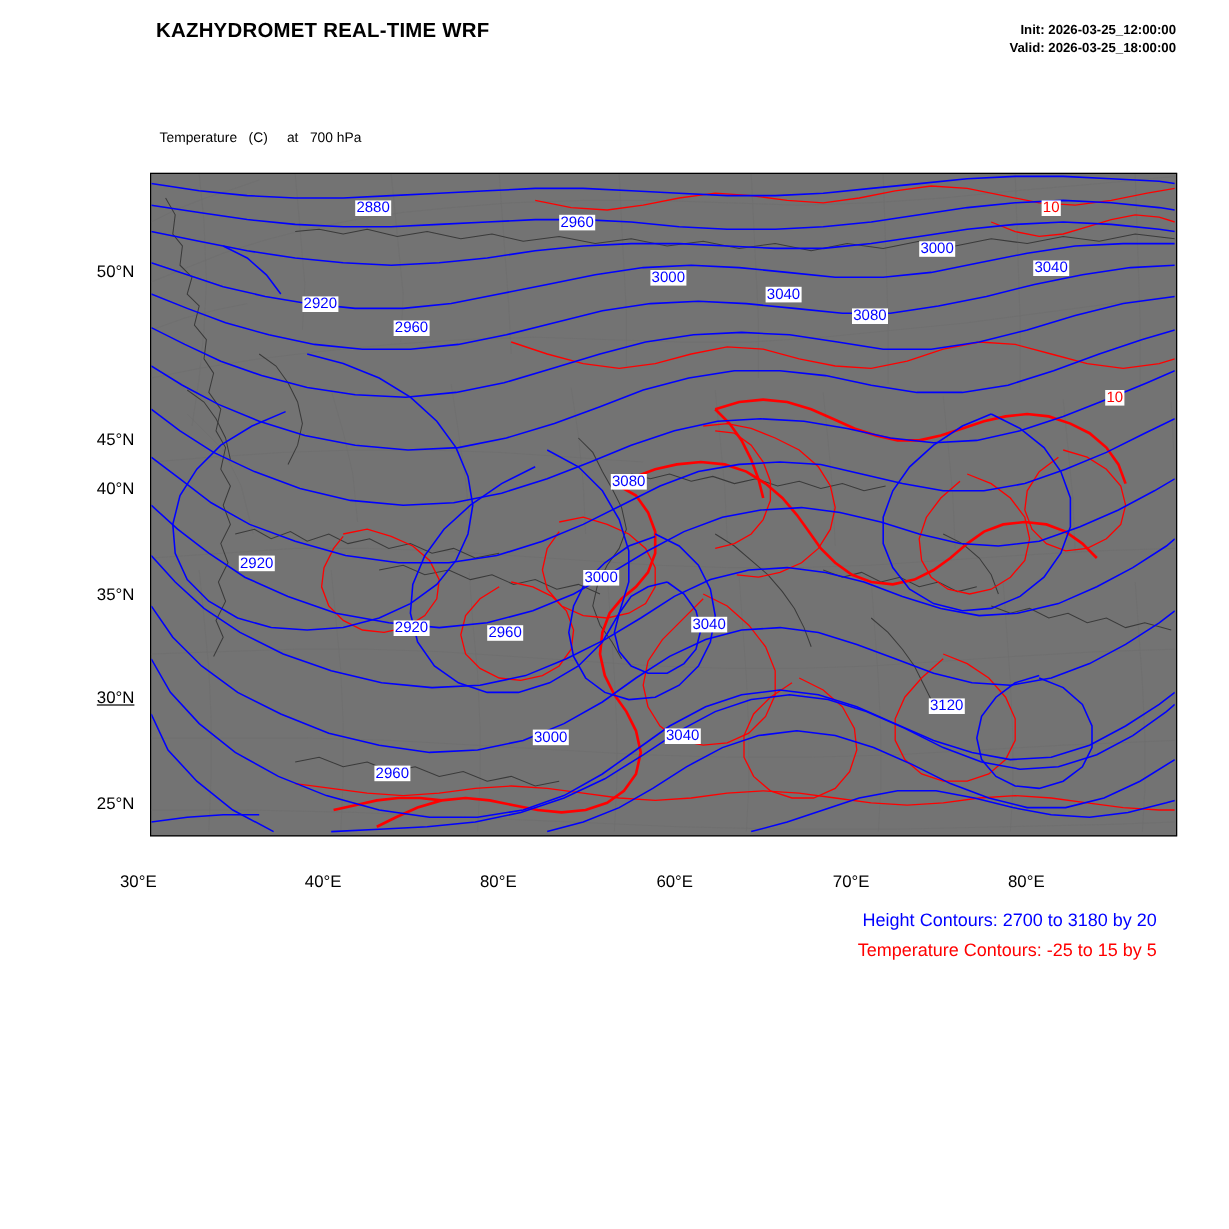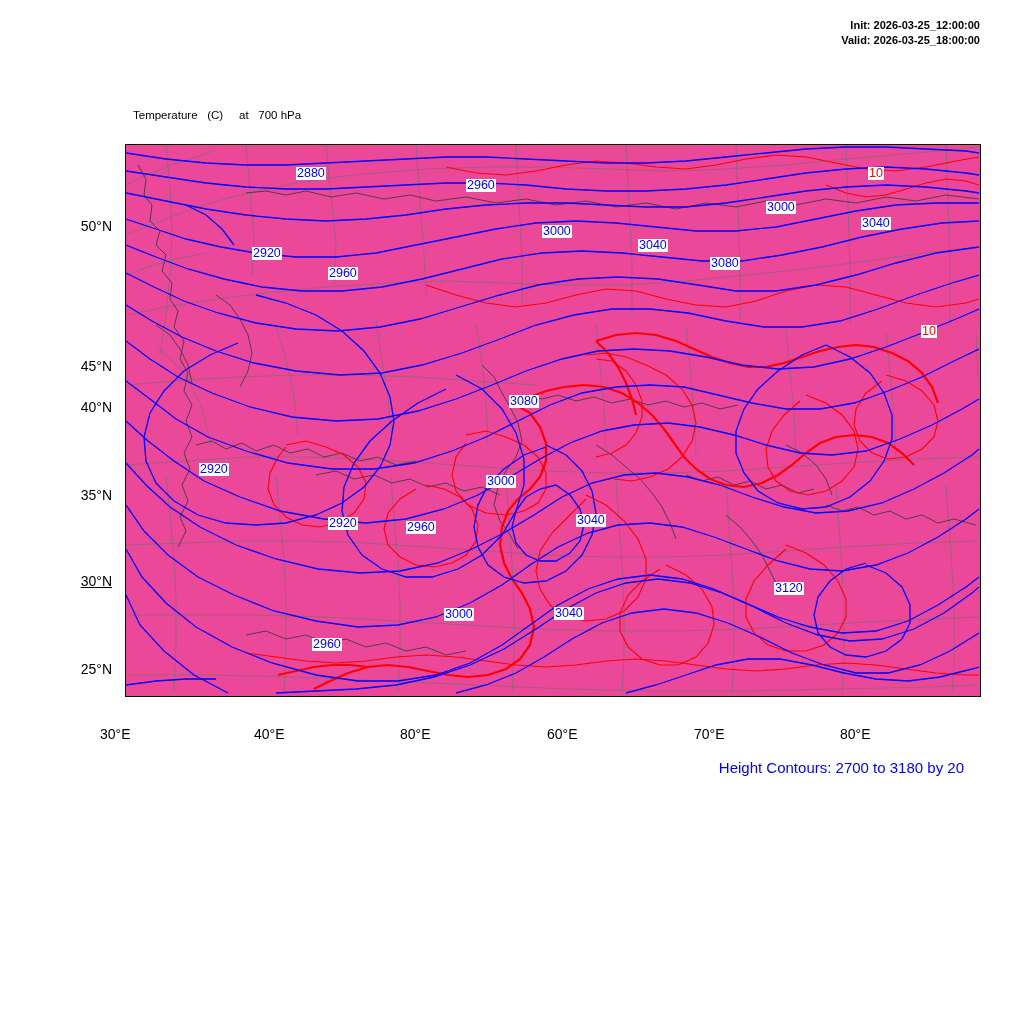--- a/index.html
+++ b/index.html
@@ -52,21 +52,21 @@
   }
   .map-frame {
     position: absolute;
     left: 125px;
     top: 144px;
     width: 856px;
     height: 553px;
     border: 1.5px solid #000;
     box-sizing: border-box;
     overflow: hidden;
-    background: #ec4899;
+    background: #737373;
   }
   .map-svg {
     position: absolute;
     left: 0;
     top: 0;
   }
   .lat-label {
     position: absolute;
     font-size: 14px;
     text-align: right;
@@ -102,20 +102,21 @@
   }
   .clabel.temp {
     color: #ff0000;
   }
 </style>
 </head>
 <body>
 
 <div id="page">
 
+  <div class="title">KAZHYDROMET REAL-TIME WRF</div>
 
   <div class="run-info">
     <div>Init: 2026-03-25_12:00:00</div>
     <div>Valid: 2026-03-25_18:00:00</div>
   </div>
 
   <div class="field-info">
     <span class="row">Temperature   (C)     at   700 hPa</span>
     <span class="row">Height   (m)      at   700 hPa</span>
     <span class="row">Wind   (m/s)     at   700 hPa</span>
@@ -266,14 +267,15 @@
     <div class="clabel" style="left:648px; top:437px;">3120</div>
     <div class="clabel" style="left:318px; top:463px;">3000</div>
     <div class="clabel" style="left:428px; top:462px;">3040</div>
     <div class="clabel" style="left:186px; top:493px;">2960</div>
 
     <div class="clabel temp" style="left:742px; top:22px;">10</div>
     <div class="clabel temp" style="left:795px; top:180px;">10</div>
   </div>
 
   <div class="legend height">Height Contours: 2700 to 3180 by 20</div>
+  <div class="legend temp">Temperature Contours: -25 to 15 by 5</div>
 
 </div>
 
 </body></html>

